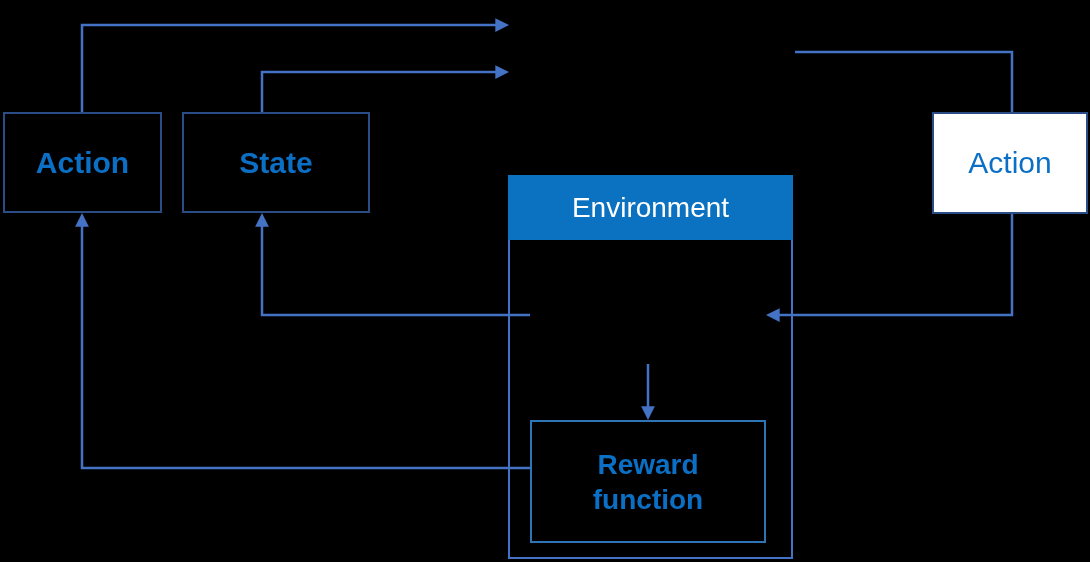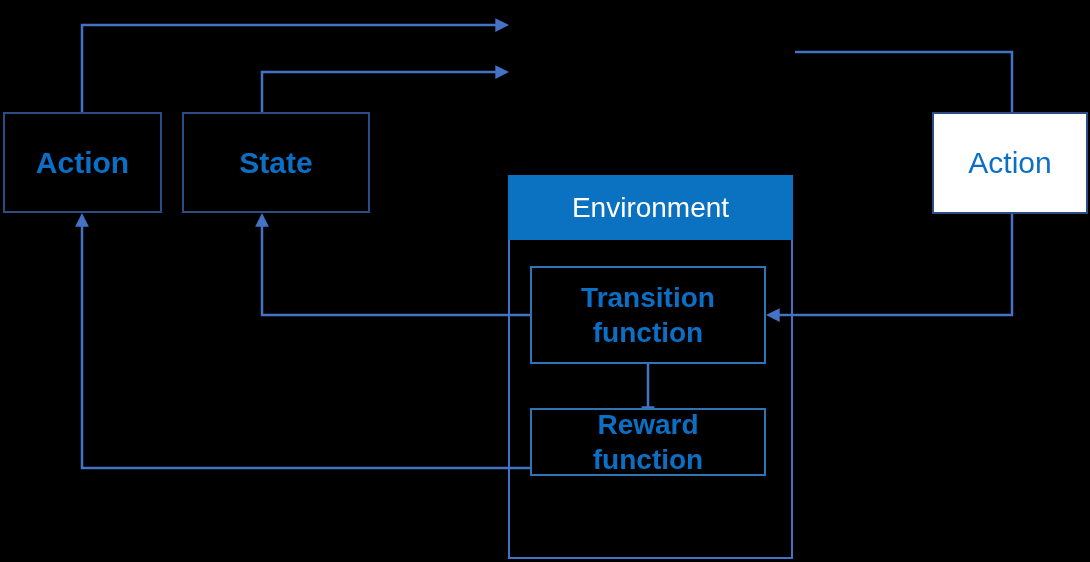--- a/index.html
+++ b/index.html
@@ -94,21 +94,21 @@
     font-weight: 400;
     display: flex;
     align-items: center;
     justify-content: center;
   }
   #node-agent     { left: 508px; top: 3px;   width: 287px; height: 97px; }
   #node-reward    { left: 3px;   top: 112px; width: 159px; height: 101px; }
   #node-state     { left: 182px; top: 112px; width: 188px; height: 101px; }
   #node-action    { left: 932px; top: 112px; width: 156px; height: 102px; z-index: 3; }
   #node-transition{ left: 530px; top: 266px; width: 236px; height: 98px; z-index: 3; }
-  #node-rewardfn  { left: 530px; top: 408px; width: 236px; height: 68px; z-index: 3; }
+  #node-rewardfn  { left: 530px; top: 420px; width: 236px; height: 123px; z-index: 3; }
 </style>
 </head>
 <body>
 
 <div class="canvas">
 
   <svg class="connectors" viewBox="0 0 1090 562" xmlns="http://www.w3.org/2000/svg">
     <defs>
       <marker id="arrowhead" viewBox="0 0 10 10" refX="0.5" refY="5" markerWidth="5.5" markerHeight="5.5" orient="auto">
         <path d="M 0 0 L 10 5 L 0 10 z"></path>
@@ -134,21 +134,18 @@
   <div class="node node--action" id="node-action">
     <span>Action</span>
   </div>
 
   <div class="env-container">
     <div class="env-header">
       <span>Environment</span>
     </div>
   </div>
 
-  <div class="node node--function" id="node-transition">
-    <span class="wrap-label">Transition function</span>
-  </div>
 
   <div class="node node--function" id="node-rewardfn">
     <span class="wrap-label">Reward function</span>
   </div>
 
 </div>
 
 </body></html>

